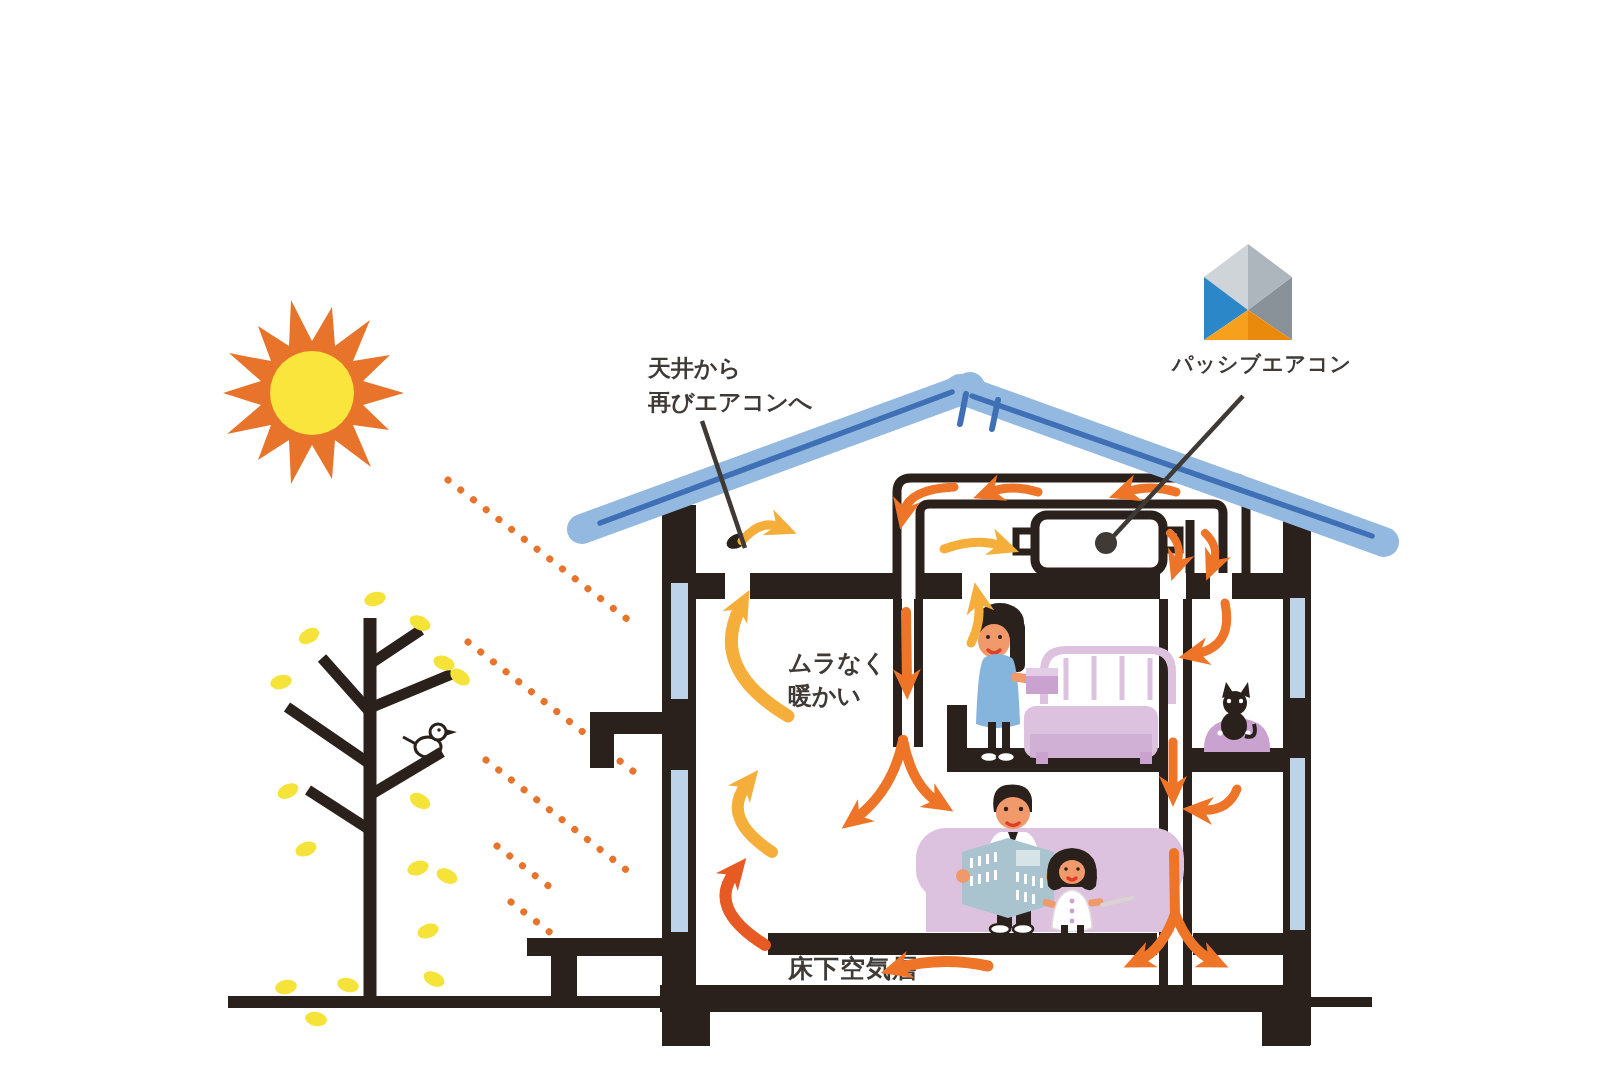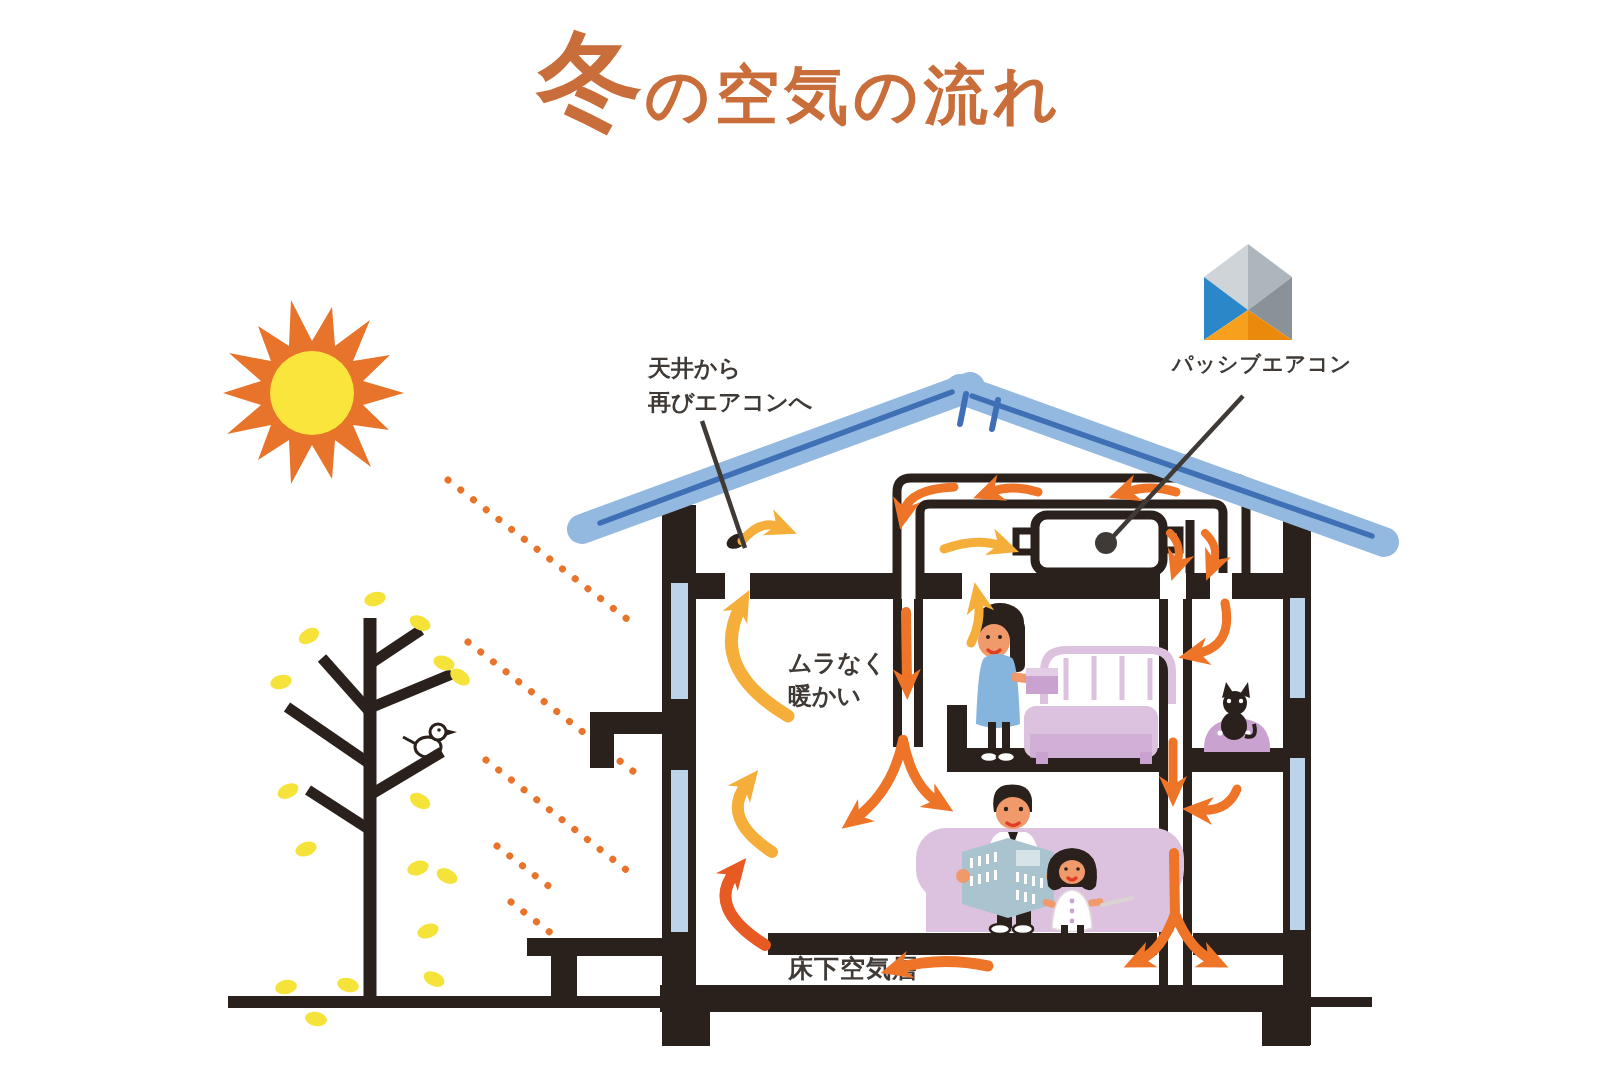--- a/index.html
+++ b/index.html
@@ -27,23 +27,20 @@
   .leaf{fill:var(--leaf-yellow);}
   .skin{fill:var(--skin);}
   .hair{fill:var(--outline);}
   .mouth{stroke:var(--mouth-red);stroke-width:3.5;fill:none;stroke-linecap:round;}
 </style>
 </head>
 <body>
 
 <div class="canvas">
 
-  <div class="title-block">
-    <span class="title-em">冬</span><span class="title-rest">の空気の流れ</span>
-  </div>
 
   <svg class="stage" width="1600" height="1067" viewBox="0 0 1600 1067">
     <defs>
       <marker id="ah-o" markerUnits="userSpaceOnUse" markerWidth="36" markerHeight="36" refX="15" refY="17" orient="auto">
         <path d="M2,3 L33,17 L2,31 L11,17 Z" style="fill:var(--arrow-orange)"></path>
       </marker>
       <marker id="ah-y" markerUnits="userSpaceOnUse" markerWidth="36" markerHeight="36" refX="15" refY="17" orient="auto">
         <path d="M2,3 L33,17 L2,31 L11,17 Z" style="fill:var(--arrow-yellow)"></path>
       </marker>
       <marker id="ah-r" markerUnits="userSpaceOnUse" markerWidth="36" markerHeight="36" refX="15" refY="17" orient="auto">

